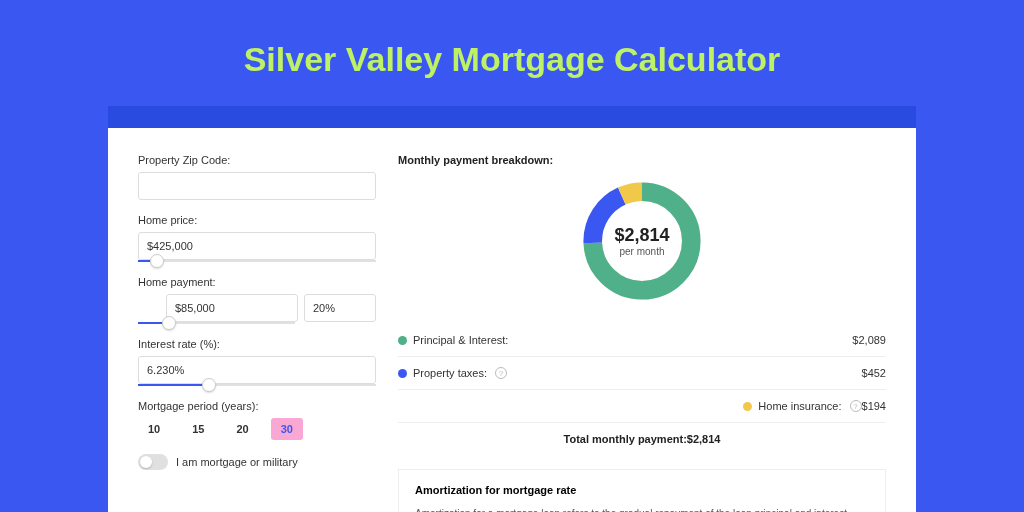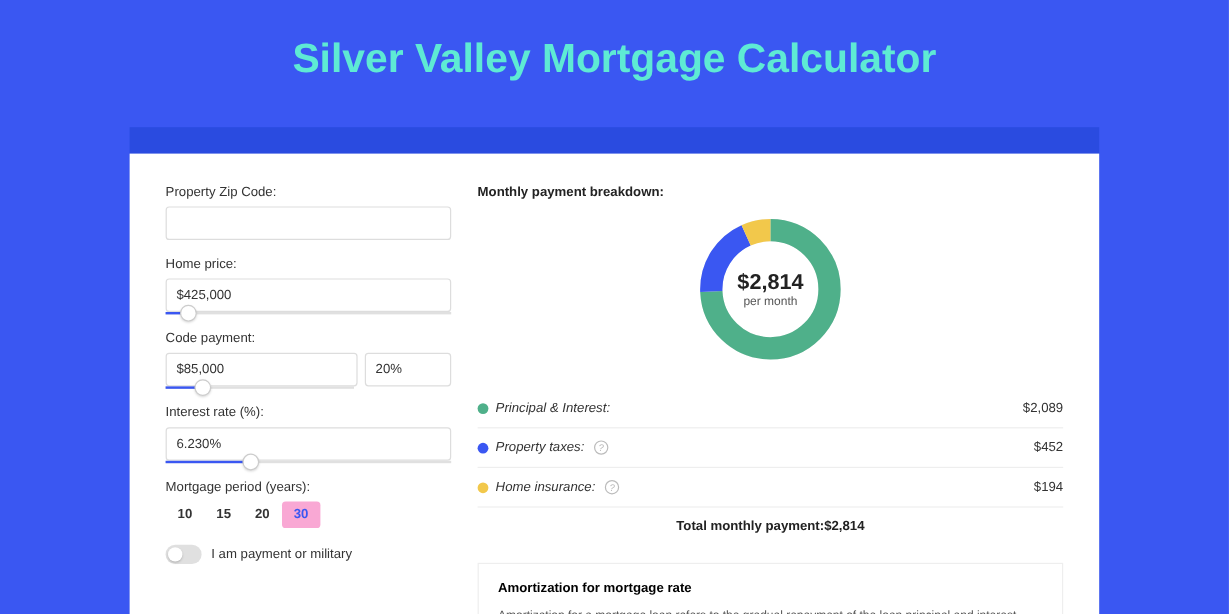--- a/index.html
+++ b/index.html
@@ -11,24 +11,24 @@
     overflow: hidden;
   }
   .outer {
     width: 1024px;
     height: 512px;
     background: #3a57f2;
     position: relative;
   }
   .title {
     text-align: center;
-    color: #5eead4;
+    color: #bef264;
     font-size: 34px;
     font-weight: 700;
-    padding-top: 30px;
+    padding-top: 40px;
   }
   .panel-wrap {
     position: absolute;
     left: 108px;
     top: 106px;
     width: 808px;
     background: #2a4be0;
     padding-top: 22px;
   }
   .panel {
@@ -46,21 +46,21 @@
   .input {
     width: 100%;
     height: 28px;
     border: 1px solid #ddd;
     border-radius: 3px;
     padding: 0 8px;
     font-size: 11px;
     color: #333;
     background: #fff;
   }
-  .input-row { display: flex; gap: 6px; }
+  .input-row { display: flex; gap: 6px; margin-left: 28px; }
   .input-row .input.wide { flex: 1; }
   .input-row .input.narrow { width: 72px; flex: 0 0 72px; }
   .slider-rail {
     position: relative;
     height: 2px;
     background: #e0e0e0;
     margin-top: 0px;
   }
   .slider-fill {
     position: absolute;
@@ -70,21 +70,21 @@
   .slider-knob {
     position: absolute;
     top: -6px;
     width: 14px; height: 14px;
     background: #fff;
     border: 1px solid #ccc;
     border-radius: 50%;
     box-shadow: 0 1px 2px rgba(0,0,0,.15);
     transform: translateX(-50%);
   }
-  .period-row { display: flex; gap: 0; margin-top: 4px; }
+  .period-row { display: flex; gap: 12px; margin-top: 4px; }
   .period-btn {
     font-size: 11px;
     padding: 5px 10px;
     border: none;
     background: transparent;
     color: #333;
     cursor: pointer;
     border-radius: 3px;
     font-weight: 600;
   }
@@ -113,22 +113,22 @@
     display: flex; flex-direction: column; align-items: center; justify-content: center;
   }
   .donut-amount { font-size: 18px; font-weight: 700; color: #222; }
   .donut-sub { font-size: 10px; color: #555; }
 
   .legend-row {
     display: flex; align-items: center; justify-content: space-between;
     padding: 10px 0; border-bottom: 1px solid #eee;
     font-size: 11px; color: #333;
   }
-  .legend-row:last-of-type { border-bottom: 1px solid #eee; }
-  .legend-left { display: flex; align-items: center; gap: 6px; font-style: italic; }
+  .legend-row:last-of-type { border-bottom: 1px solid #eee; justify-content: flex-end; }
+  .legend-left { display: flex; align-items: center; gap: 6px; }
   .dot { width: 9px; height: 9px; border-radius: 50%; display: inline-block; }
   .legend-val { font-weight: 400; }
   .total-row {
     display: flex; justify-content: center; padding: 10px 0 16px 0;
     font-size: 11px; font-weight: 700; color: #222;
   }
   .info-icon {
     display: inline-flex; align-items: center; justify-content: center;
     width: 12px; height: 12px; border: 1px solid #bbb; border-radius: 50%;
     font-size: 8px; color: #bbb; margin-left: 2px;
@@ -159,21 +159,21 @@
         <div class="field-block">
           <div class="label">Home price:</div>
           <input class="input" value="$425,000" style="">
           <div class="slider-rail">
             <div class="slider-fill" id="fill-home" style="width: 8%;"></div>
             <div class="slider-knob" id="knob-home" style="left: 8%;"></div>
           </div>
         </div>
 
         <div class="field-block">
-          <div class="label">Code payment:</div>
+          <div class="label">Home payment:</div>
           <div class="input-row">
             <input class="input wide" value="$85,000" style="">
             <input class="input narrow" value="20%" style="">
           </div>
           <div class="slider-rail" style="width:157px">
             <div class="slider-fill" id="fill-dp" style="width: 20%;"></div>
             <div class="slider-knob" id="knob-dp" style="left: 20%;"></div>
           </div>
         </div>
 
@@ -193,21 +193,21 @@
               <button class="period-btn">15</button>
               <button class="period-btn">20</button>
               <button class="period-btn active">30</button>
             </div>
         </div>
 
         <div class="vet-row">
           <div class="toggle">
             <div class="toggle-knob"></div>
           </div>
-          <div class="vet-label">I am payment or military</div>
+          <div class="vet-label">I am mortgage or military</div>
         </div>
 
       </div>
 
       <div class="right-col">
         <div class="section-head">Monthly payment breakdown:</div>
 
         <div class="donut-wrap">
           <div class="donut">
             <svg viewBox="0 0 42 42">

